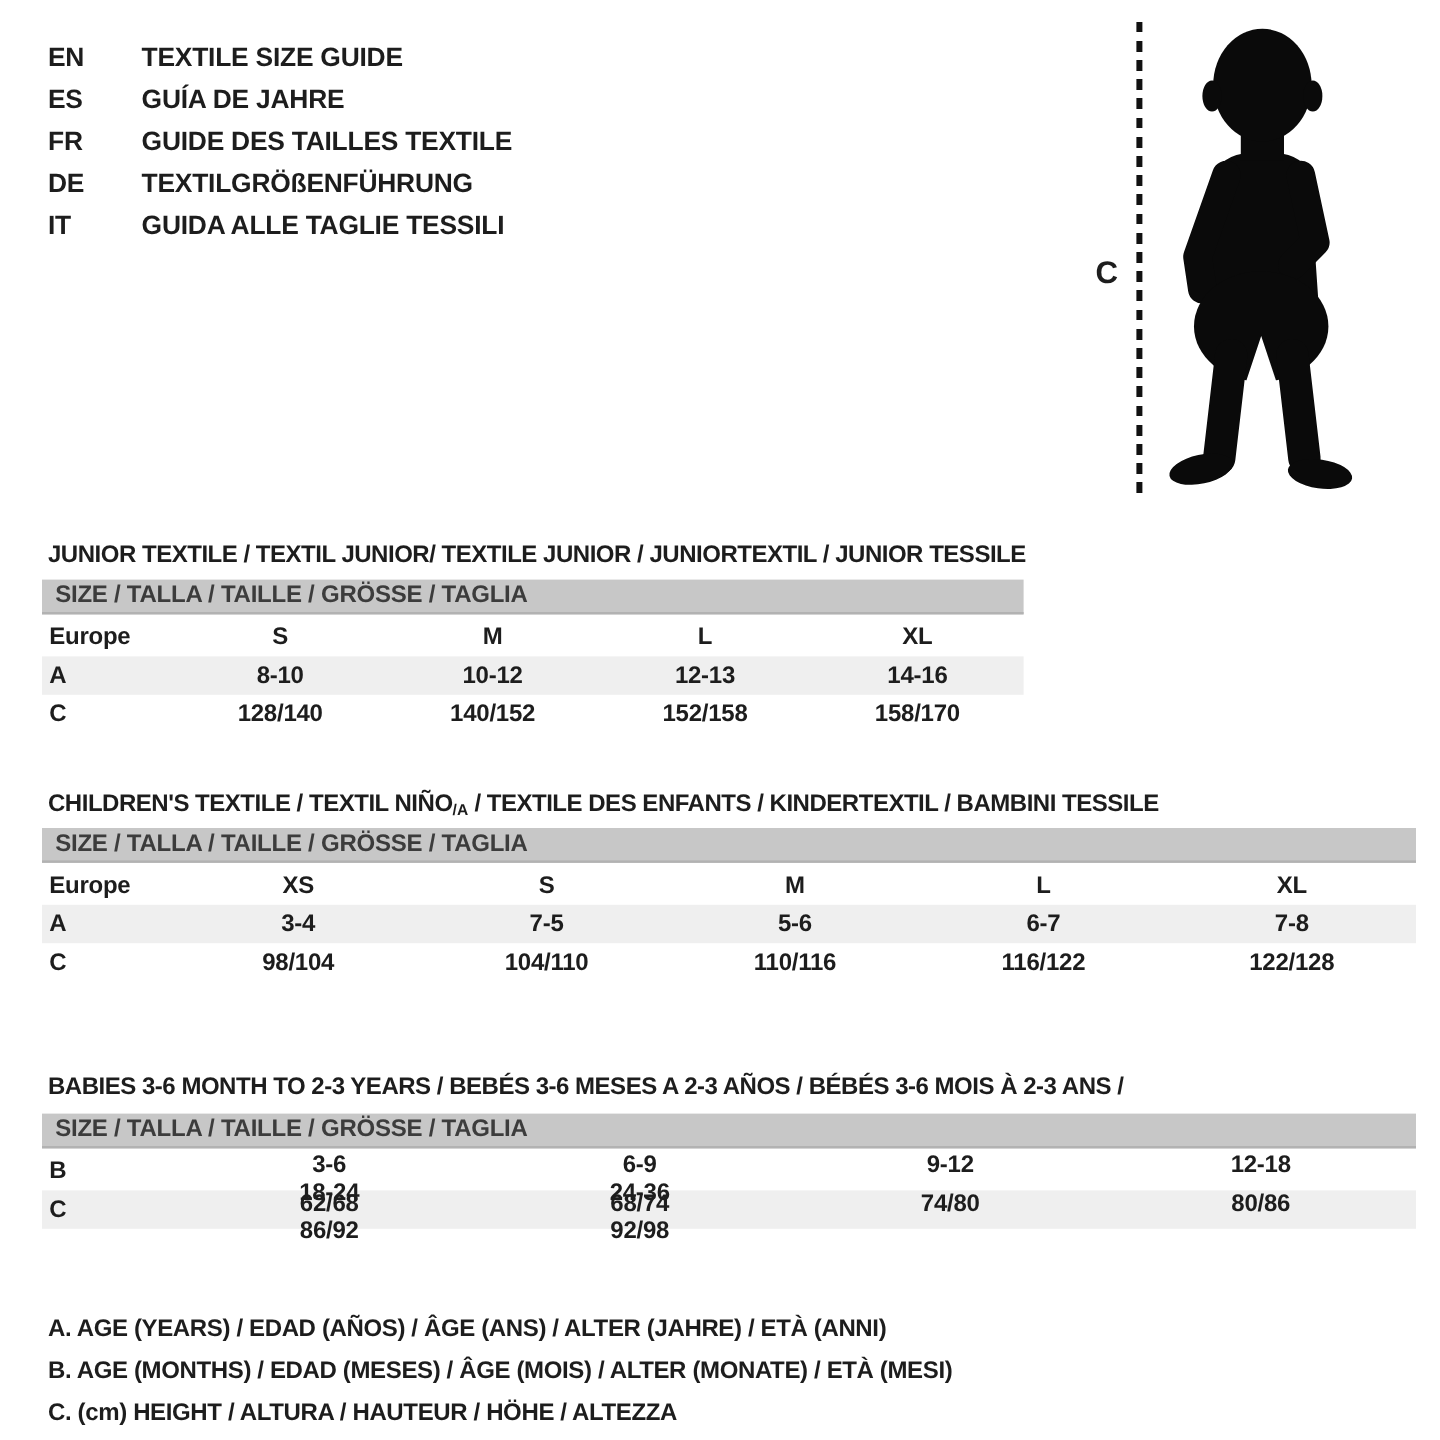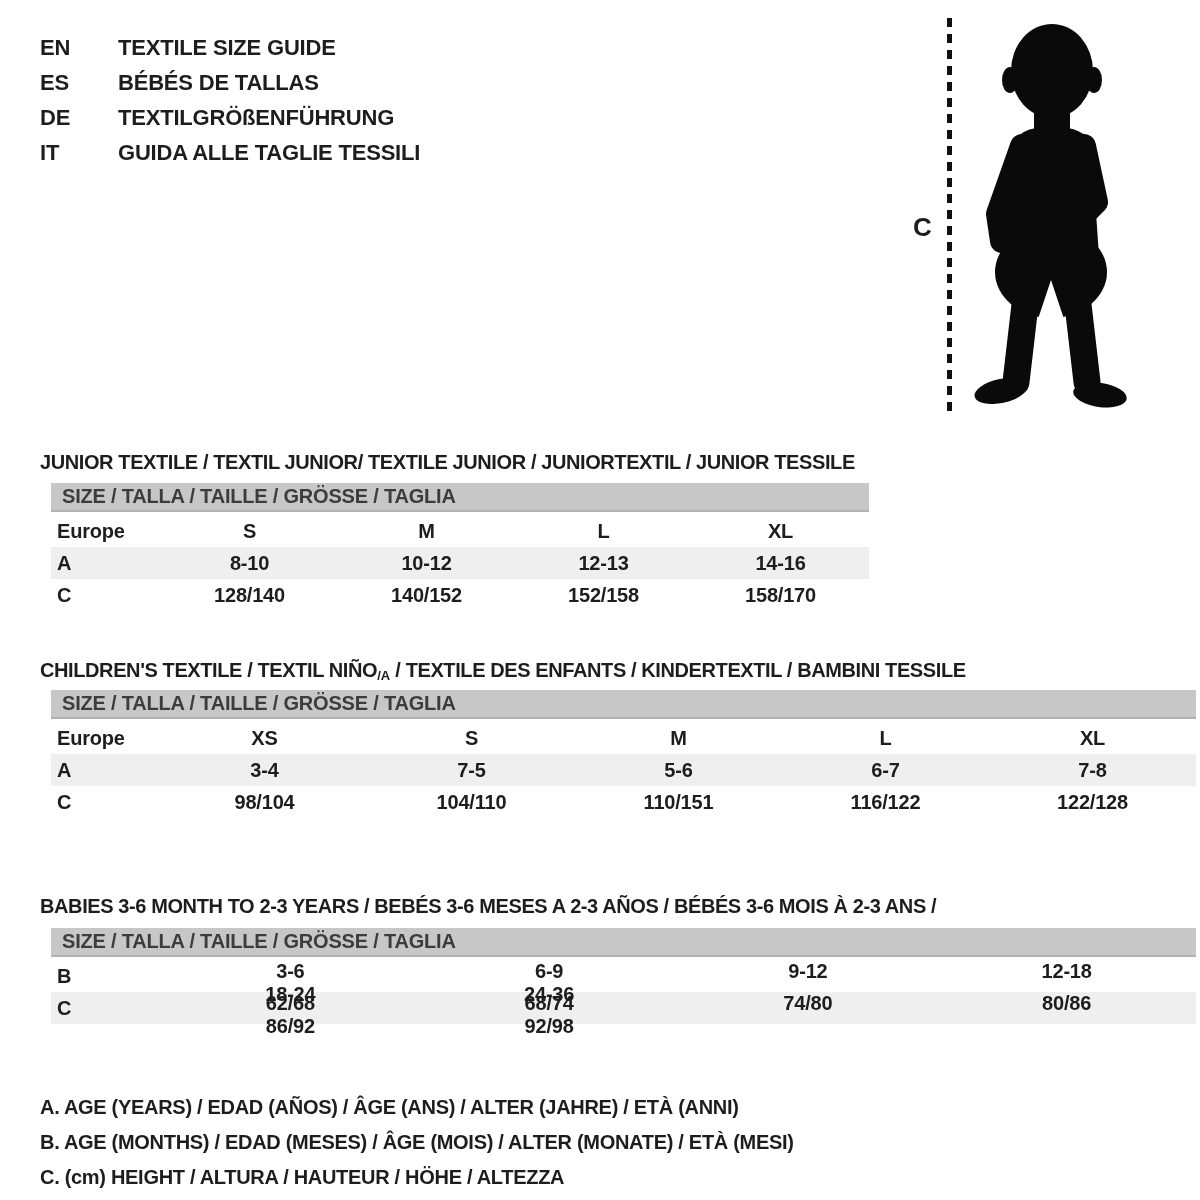--- a/index.html
+++ b/index.html
@@ -16,21 +16,21 @@
     background:repeating-linear-gradient(to bottom,#111 0 9px,transparent 9px 16px);}
   .figure-c{position:absolute;left:913px;top:212px;font-size:26px;}
   .figure-svg{position:absolute;left:960px;top:14px;width:182px;height:404px;}
   
   .sec-title{position:absolute;font-size:20px;letter-spacing:-0.4px;white-space:nowrap;text-align:center;}
   .t-junior{left:40px;top:434px;}
   .t-children{left:40px;top:642px;}
   .t-babies{left:40px;top:841px;line-height:35px;margin-top:48px;}
   .sub-small{font-size:13px;position:relative;top:3px;letter-spacing:0;}
   
-  .table{position:absolute;margin-left:16px;}
+  .table{position:absolute;}
   .tb-junior{left:35px;top:483px;width:818px;}
   .tb-children{left:35px;top:690px;width:1145px;}
   .tb-babies{left:35px;top:928px;width:1145px;}
   .size-bar{height:29px;line-height:27px;background:var(--bar-bg,#c7c7c7);color:var(--bar-text,#3c3c3c);
     font-size:20px;padding-left:11px;letter-spacing:-0.2px;box-sizing:border-box;
     border-bottom:2px solid #b2b2b2;}
   .rows{margin-top:3px;}
   .trow{display:flex;height:32px;align-items:center;font-size:20px;letter-spacing:-0.2px;}
   .rows .trow:nth-child(2){background:var(--row-alt-bg,#efefef);}
   .trow .label{width:110px;padding-left:6px;box-sizing:border-box;}
@@ -50,23 +50,27 @@
 
   <div class="lang-block">
 
       <div class="lang-row">
         <span>EN</span>
         <span>TEXTILE SIZE GUIDE</span>
       </div>
 
       <div class="lang-row">
         <span>ES</span>
-        <span>BÉBÉS DE TALLAS</span>
-      </div>
-
+        <span>GUÍA DE JAHRE</span>
+      </div>
+
+      <div class="lang-row">
+        <span>FR</span>
+        <span>GUIDE DES TAILLES TEXTILE</span>
+      </div>
 
       <div class="lang-row">
         <span>DE</span>
         <span>TEXTILGRÖßENFÜHRUNG</span>
       </div>
 
       <div class="lang-row">
         <span>IT</span>
         <span>GUIDA ALLE TAGLIE TESSILI</span>
       </div>
@@ -160,21 +164,21 @@
             <div class="cell val">7-8</div>
           </div>
         </div>
 
         <div class="trow">
           <div class="cell label">C</div>
           <div class="cells">
 
           <div class="cell val">98/104</div>
             <div class="cell val">104/110</div>
-            <div class="cell val">110/151</div>
+            <div class="cell val">110/116</div>
             <div class="cell val">116/122</div>
             <div class="cell val">122/128</div>
           </div>
         </div>
       </div>
   </div>
 
   <h2 class="sec-title t-babies">
 
   <div>BABIES 3-6 MONTH TO 2-3 YEARS / BEBÉS 3-6 MESES A 2-3 AÑOS / BÉBÉS 3-6 MOIS À 2-3 ANS /</div>

